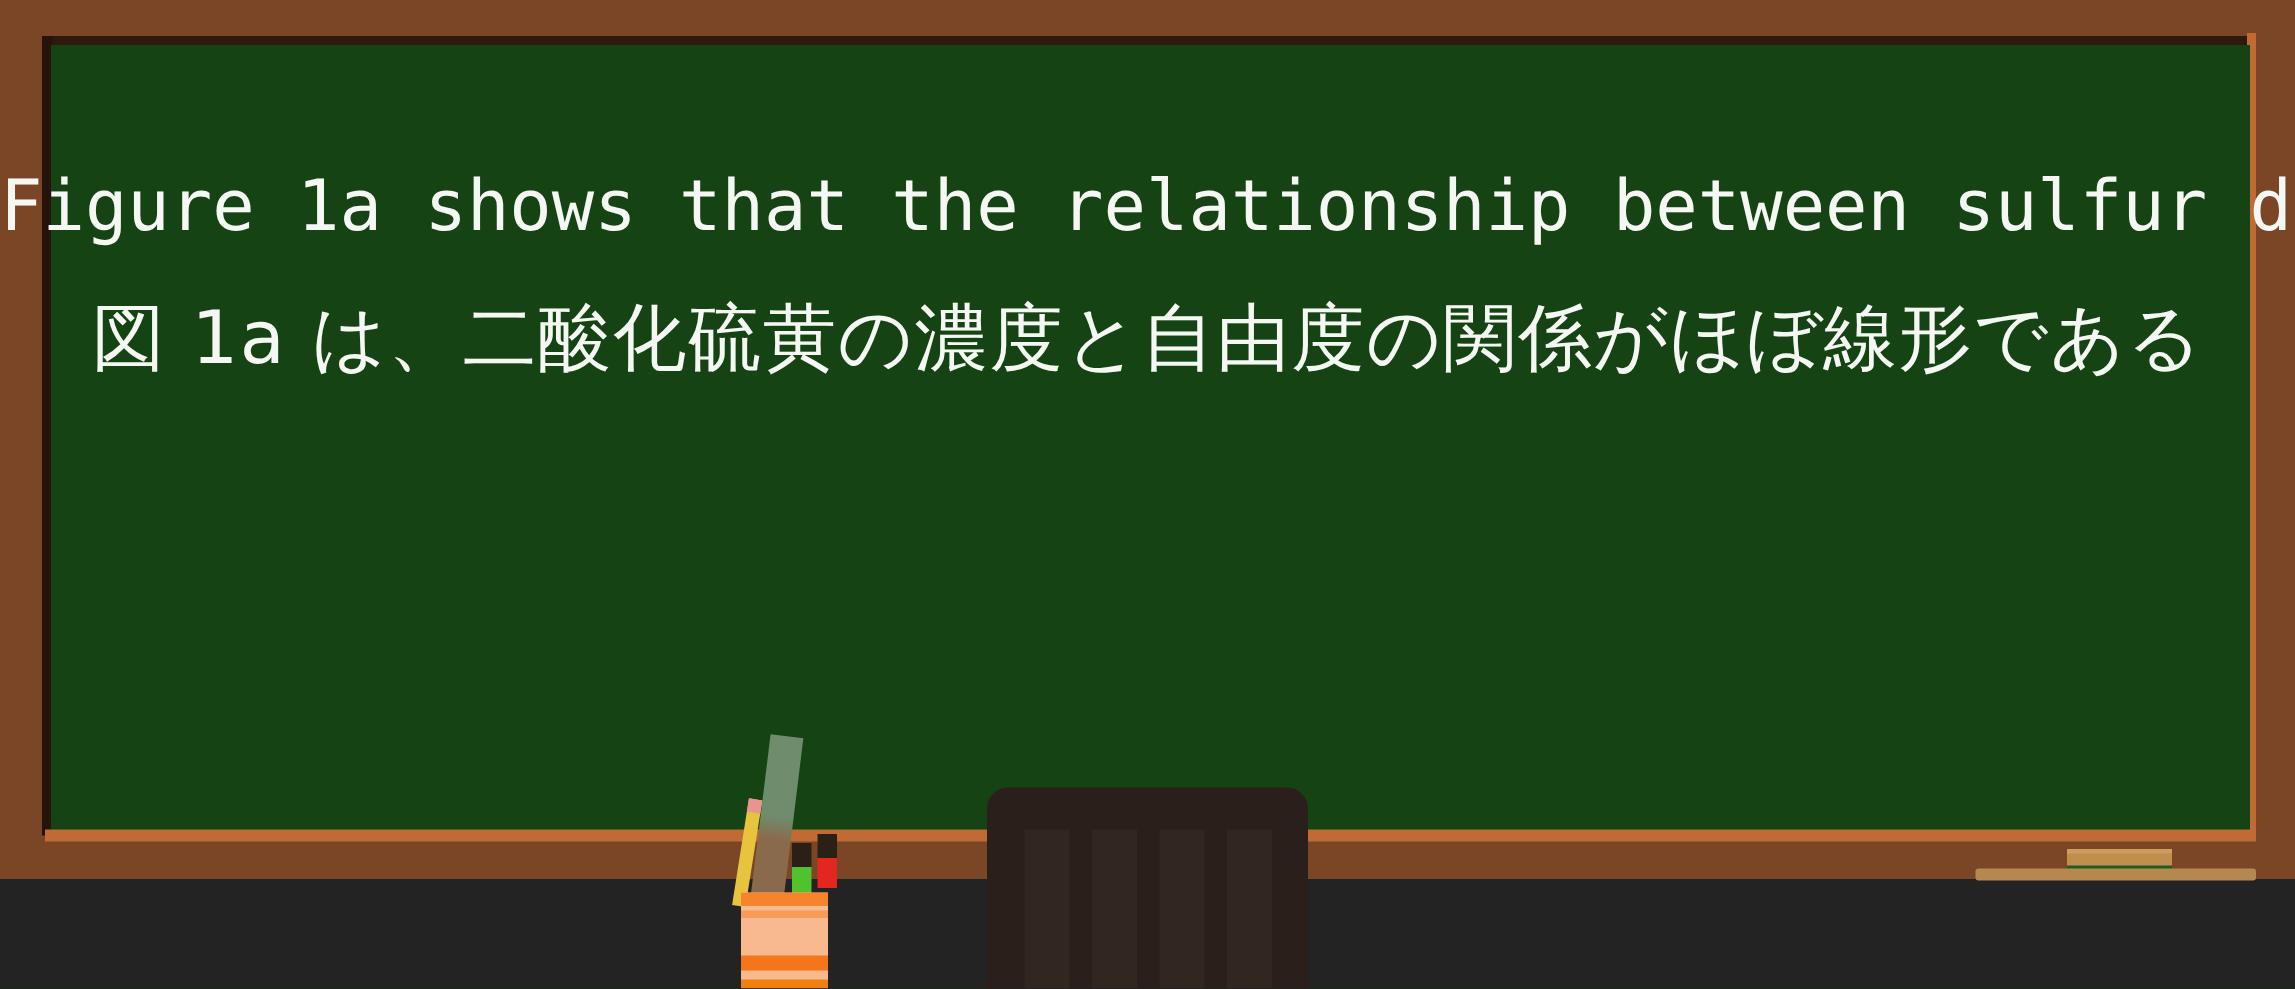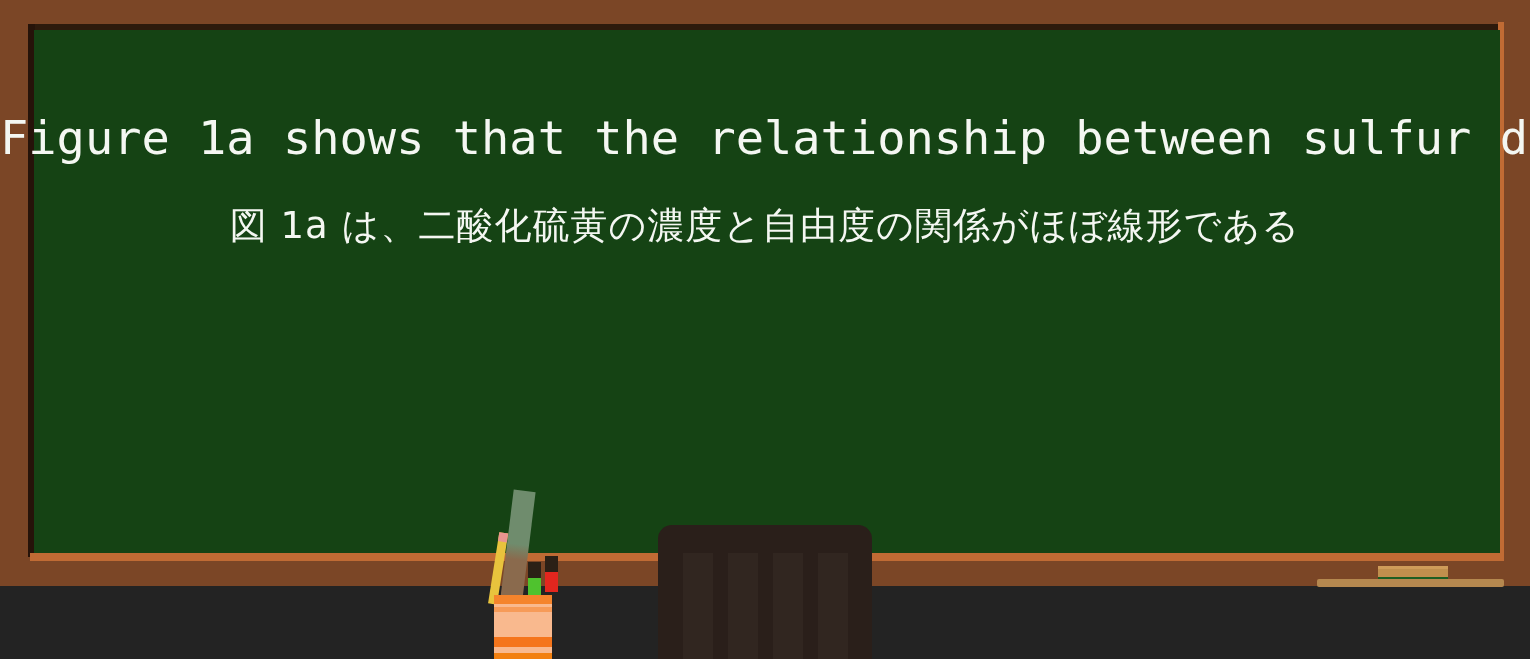--- a/index.html
+++ b/index.html
@@ -91,21 +91,21 @@
     text-align: center;
     color: #f4f7f2;
     font-family: "DejaVu Sans Mono", monospace;
     font-size: 47px;
     line-height: 70px;
     letter-spacing: 0px;
     white-space: pre;
   }
   .chalk-line.jp {
     font-family: "DejaVu Sans", sans-serif;
-    font-size: 37px;
+    font-size: 49px;
     line-height: 58px;
     letter-spacing: 1px;
   }
   .chalk-gap { height: 24px; }
 
   
   .chair {
     position: absolute;
     left: 658px; top: 525px;
     width: 214px; height: 134px;

